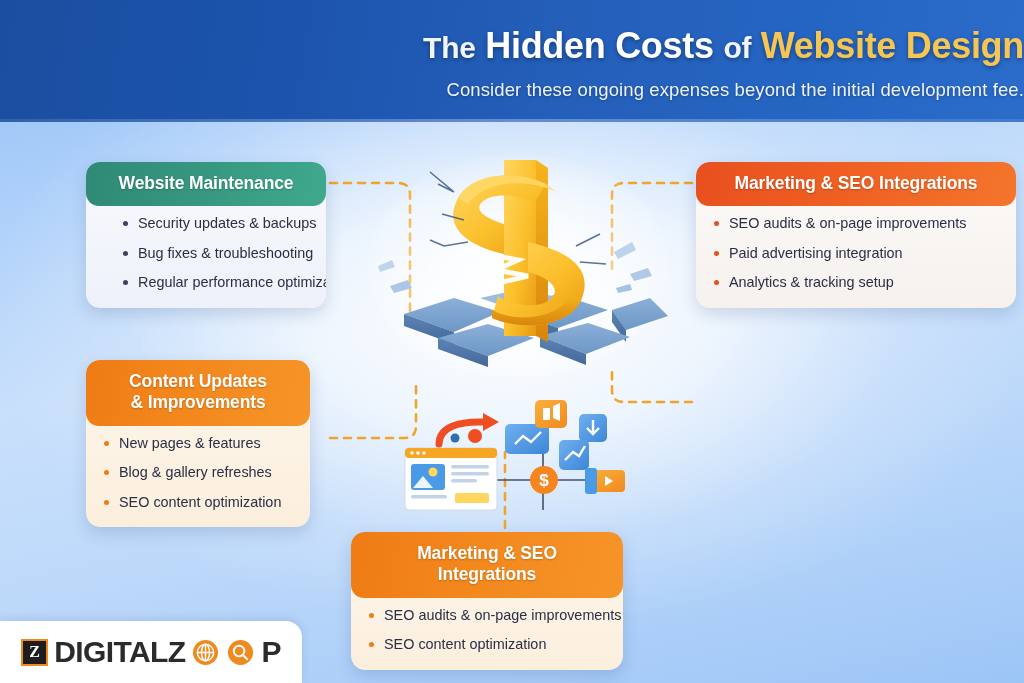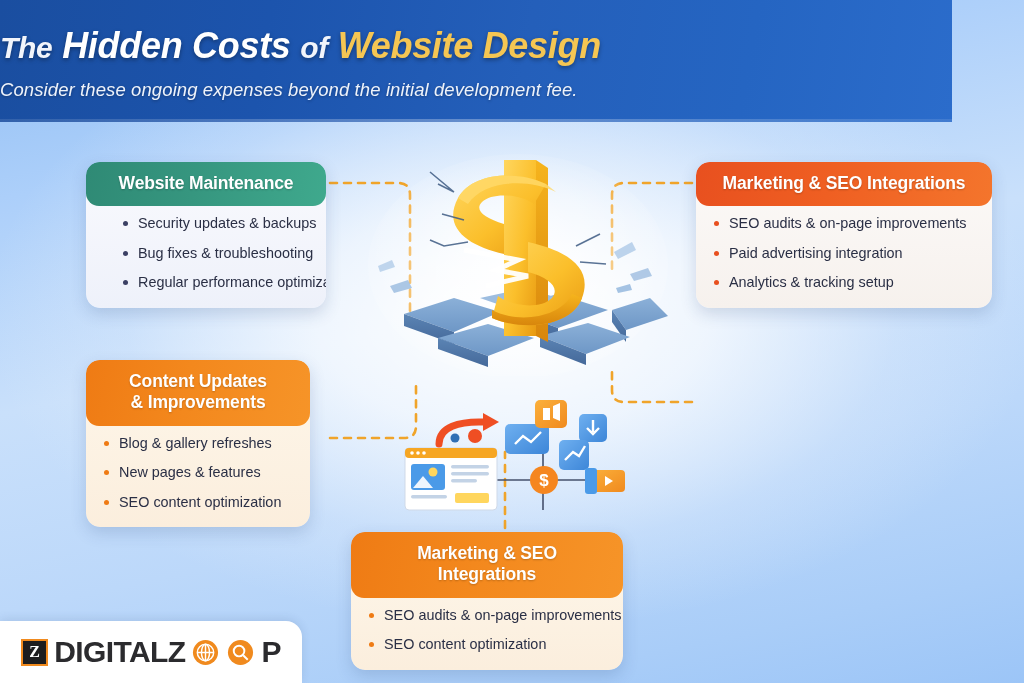--- a/index.html
+++ b/index.html
@@ -18,25 +18,24 @@
     background:
       radial-gradient(ellipse 700px 420px at 50% 46%, #ffffff 0%, rgba(255,255,255,0.72) 28%, rgba(223,236,252,0.35) 55%, rgba(255,255,255,0) 75%),
       linear-gradient(168deg, #8fbdf2 0%, #accffa 22%, #c9e0fb 46%, #bcd8fa 68%, #a9cdf8 88%, #9cc5f7 100%);
     overflow: hidden;
   }
 
   
   #banner {
     position: absolute;
     left: 0; top: 0;
-    width: 952px; height: 122px;
+    width: 1024px; height: 122px;
     background: linear-gradient(100deg, #1a4ea0 0%, #1c54ad 28%, #245fba 55%, #2565c2 78%, #2b6ccb 100%);
-    text-align: left;
+    text-align: right;
     overflow: hidden;
-    font-style: italic;
   }
   #banner::after {
     content:"";
     position:absolute; left:0; bottom:0; width:100%; height:3px;
     background: linear-gradient(90deg, rgba(255,255,255,0.10), rgba(255,255,255,0.30), rgba(255,255,255,0.10));
   }
 
   #title {
     margin-top: 28px;
     font-size: 36px;
@@ -125,21 +124,21 @@
   .t-orange .card-body { background: linear-gradient(180deg, #fdf4e6 0%, #fbeedd 100%); }
   .t-orange li::before { background: #ef7b14; }
 
   
   .t-blue .card-head { background: linear-gradient(100deg, #1e55ab 0%, #2463bd 45%, #2e72ca 100%); }
   .t-blue .card-body { background: linear-gradient(180deg, #f3f6fc 0%, #e8eef9 100%); }
   .t-blue li::before { background: #3b4064; }
 
   
   #card-maintenance { left: 86px;  top: 162px; width: 240px; }
-  #card-marketing   { left: 696px; top: 162px; width: 296px; }
+  #card-marketing   { left: 696px; top: 162px; width: 320px; }
   #card-content     { left: 86px;  top: 360px; width: 224px; }
   #card-hosting     { left: 696px; top: 357px; width: 296px; }
   #card-seo         { left: 351px; top: 532px; width: 272px; }
 
   #card-marketing .card-body li,
   #card-hosting   .card-body li,
   #card-seo       .card-body li { font-size: 14.4px; }
 
   
   #logo {
@@ -343,22 +342,22 @@
     </div>
   </div>
 
   <div class="card t-orange" id="card-content">
     <div class="card-head">
       <div>Content Updates</div>
       <div>&amp; Improvements</div>
     </div>
     <div class="card-body">
       <ul>
+        <li>New pages &amp; features</li>
         <li>Blog &amp; gallery refreshes</li>
-        <li>New pages &amp; features</li>
         <li>SEO content optimization</li>
       </ul>
     </div>
   </div>
 
 
   <div class="card t-orange" id="card-seo">
     <div class="card-head">
       <div>Marketing &amp; SEO</div>
       <div>Integrations</div>

